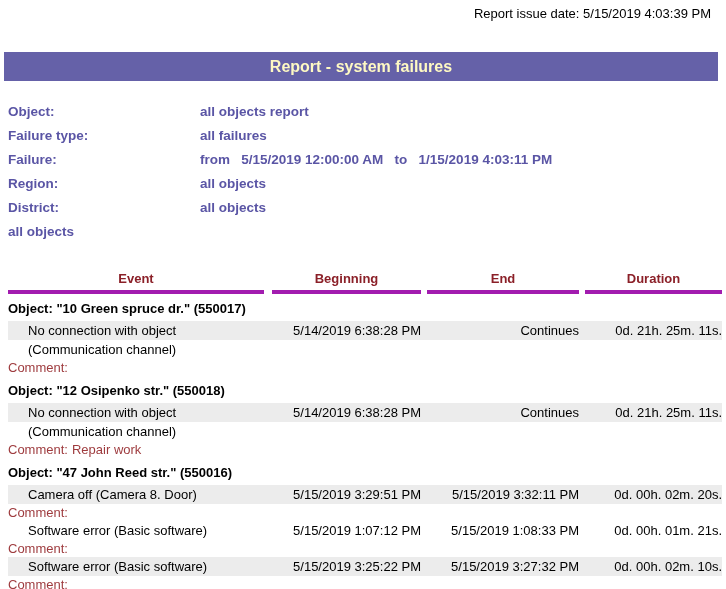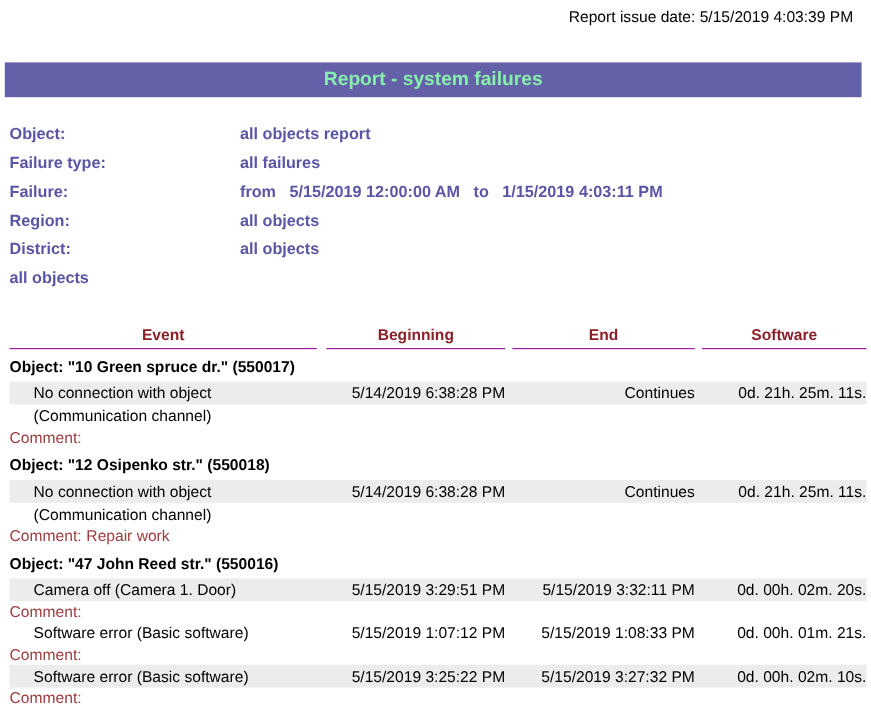--- a/index.html
+++ b/index.html
@@ -17,21 +17,21 @@
     font-size:13px;color:#000;
   }
   .report-date{
     text-align:right;
     padding:6px 15px 0 0;
     white-space:pre-wrap;
   }
   .title-bar{
     margin:31px 8px 0 4px;
     background:var(--purple-bar);
-    color:#86efac;
+    color:#fef9c3;
     text-align:center;
     font-weight:bold;
     font-size:16px;
     height:29px;
     line-height:29px;
   }
   .filters{margin:19px 8px 0 8px;}
   .filter-row{
     display:flex;
     height:24px;line-height:24px;
@@ -45,21 +45,21 @@
   .grid{
     display:grid;
     grid-template-columns:256px 8px 149px 6px 152px 6px 137px;
   }
   .th{
     color:var(--maroon);
     font-weight:bold;
     text-align:center;
     line-height:17px;
     padding-bottom:3px;
-    border-bottom:1px solid #a21caf;
+    border-bottom:4px solid #a21caf;
   }
   .group-header{
     font-weight:bold;
     line-height:16px;
     margin:7px 0 4px 0;
   }
   .row{line-height:19px;}
   .row.shaded{
     background-image:linear-gradient(var(--shade),var(--shade));
     background-size:100% 19px;
@@ -110,21 +110,21 @@
 
 <div class="report-table">
 
   <div class="grid">
     <div class="th">Event</div>
     <div></div>
     <div class="th">Beginning</div>
     <div></div>
     <div class="th">End</div>
     <div></div>
-    <div class="th">Software</div>
+    <div class="th">Duration</div>
   </div>
 
   <div class="group-header">Object: "10 Green spruce dr." (550017)</div>
   <div class="grid row shaded">
     <div class="cell-event">No connection with object (Communication channel)</div>
     <div></div>
     <div class="cell-beginning">5/14/2019 6:38:28 PM</div>
     <div></div>
     <div class="cell-end">Continues</div>
     <div></div>
@@ -144,21 +144,21 @@
     <div></div>
     <div class="cell-duration">0d. 21h. 25m. 11s.</div>
   </div>
   <div class="comment">
     <span class="comment-label">Comment:</span><span class="comment-text">Repair work</span>
   </div>
 
   <div class="group-header">Object: "47 John Reed str." (550016)</div>
 
   <div class="grid row shaded">
-    <div class="cell-event">Camera off (Camera 1. Door)</div>
+    <div class="cell-event">Camera off (Camera 8. Door)</div>
     <div></div>
     <div class="cell-beginning">5/15/2019 3:29:51 PM</div>
     <div></div>
     <div class="cell-end">5/15/2019 3:32:11 PM</div>
     <div></div>
     <div class="cell-duration">0d. 00h. 02m. 20s.</div>
   </div>
   <div class="comment">
     <span class="comment-label">Comment:</span><span class="comment-text"></span>
   </div>

